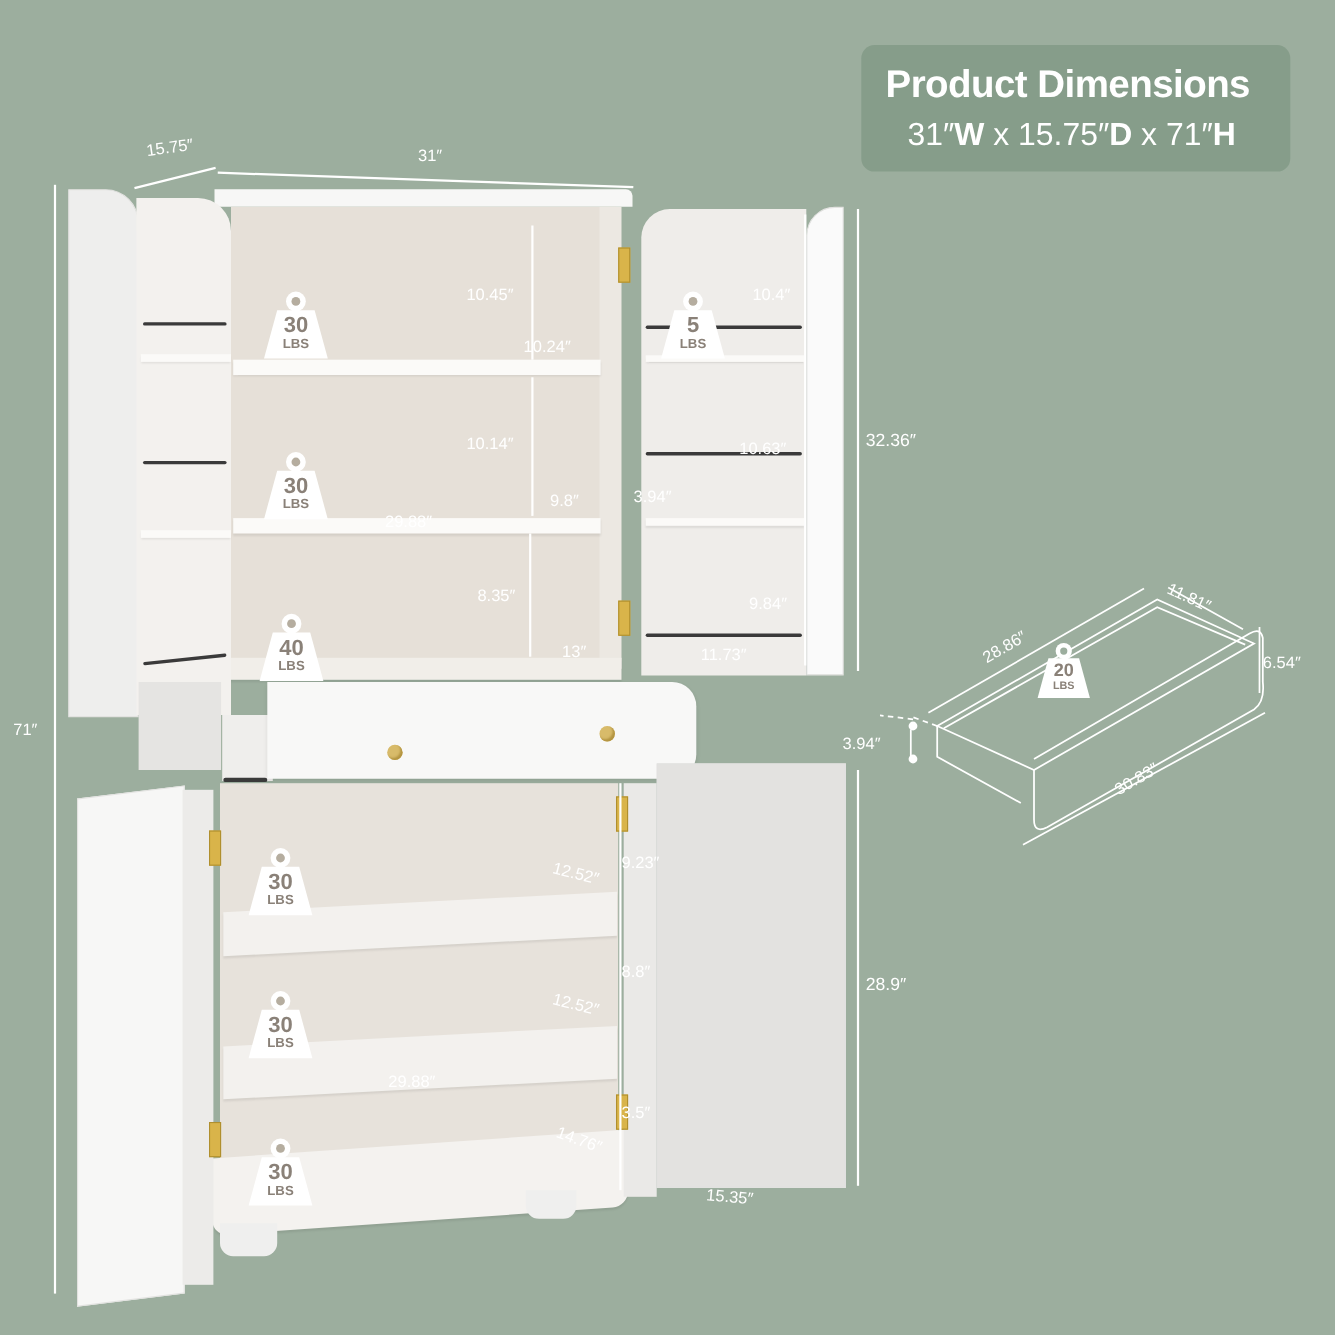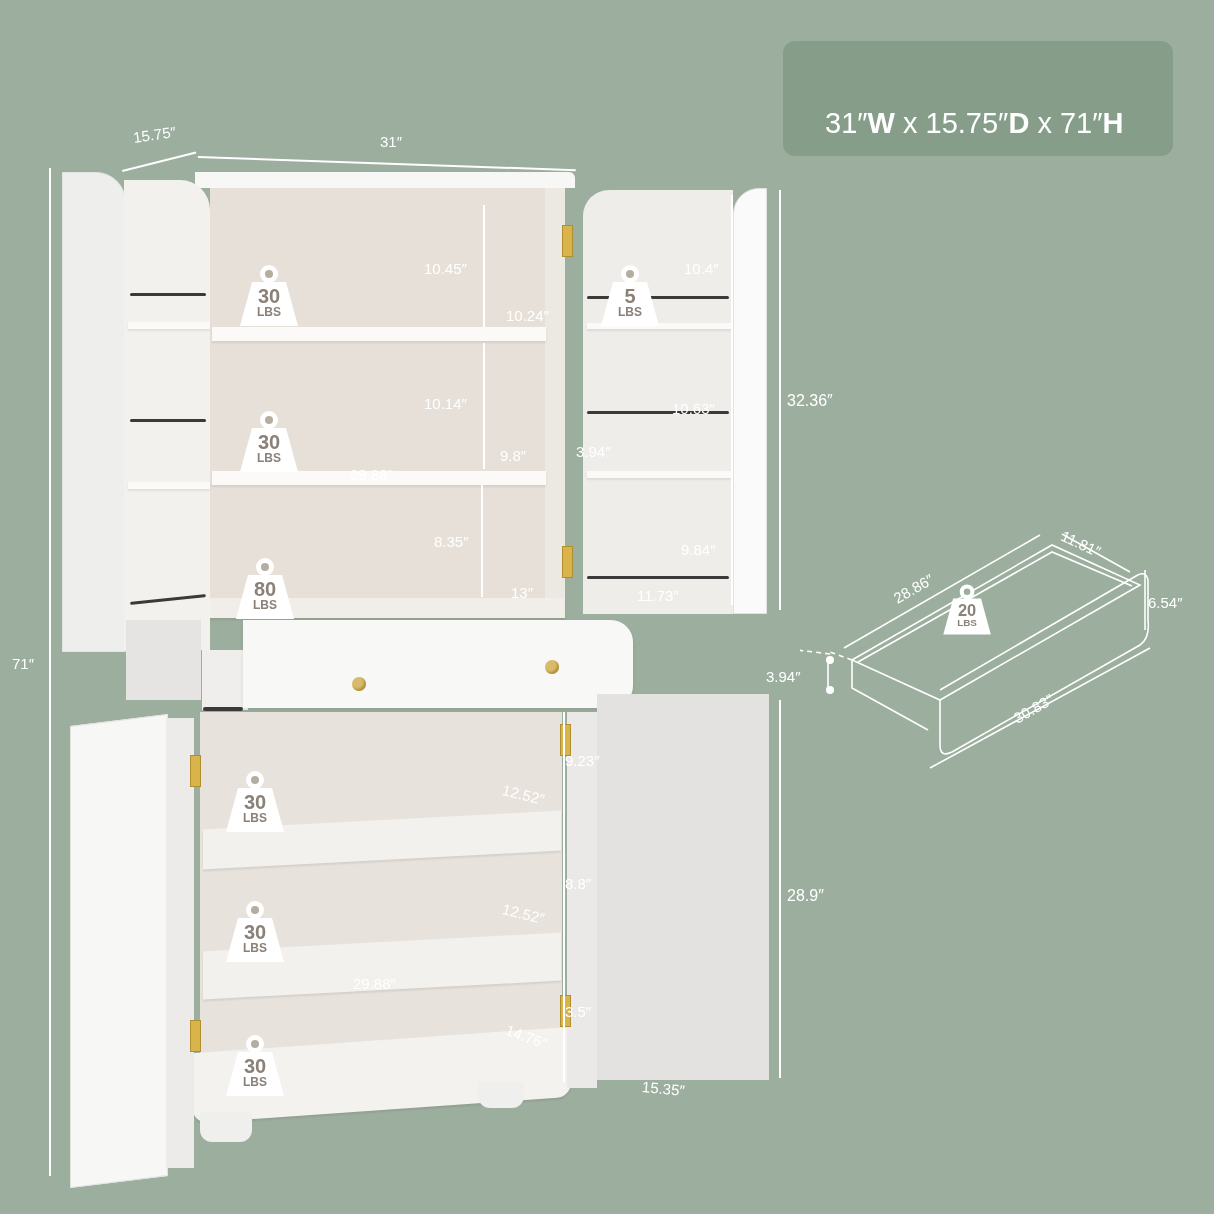--- a/index.html
+++ b/index.html
@@ -23,20 +23,21 @@
   .weight svg{position:absolute;left:0;top:0;}
   .weight .num{position:absolute;left:0;width:66px;top:24px;text-align:center;font-weight:bold;font-size:20px;color:#8a8178;line-height:20px;}
   .weight .unit{position:absolute;left:0;width:66px;top:44px;text-align:center;font-weight:bold;font-size:12px;color:#8a8178;line-height:12px;}
   .line{position:absolute;background:#fff;}
   .foot{position:absolute;background:#efefee;border-radius:0 0 12px 12px;}
 </style>
 </head>
 <body>
 
 <div class="abs title-card">
+  <div class="t1">Product Dimensions</div>
   <div class="t2">
     <span>31″</span><b>W</b><span> x </span><span>15.75″</span><b>D</b><span> x </span><span>71″</span><b>H</b>
   </div>
 </div>
 
 <div class="abs" style="left:0;top:0;width:1214px;height:1214px;">
 
   <div class="panel" style="left:195px;top:172px;width:380px;height:16px;border-radius:0 6px 0 0;background:#f7f7f6;"></div>
 
   <div class="inner" style="left:210px;top:188px;width:350px;height:420px;background:#e6e0d8;"></div>
@@ -110,21 +111,21 @@
     </svg>
   <div class="num">30</div>
   <div class="unit">LBS</div>
 </div>
 <div class="weight" style="left:232px;top:555px;">
   <svg width="66" height="66">
       <circle cx="33" cy="12" r="9" fill="#fff"></circle>
       <circle cx="33" cy="12" r="4" fill="#b5ad9f"></circle>
       <path d="M16 20 H50 L62 64 H4 Z" fill="#fff"></path>
     </svg>
-  <div class="num">80</div>
+  <div class="num">40</div>
   <div class="unit">LBS</div>
 </div>
 <div class="weight" style="left:597px;top:262px;">
   <svg width="66" height="66">
       <circle cx="33" cy="12" r="9" fill="#fff"></circle>
       <circle cx="33" cy="12" r="4" fill="#b5ad9f"></circle>
       <path d="M16 20 H50 L62 64 H4 Z" fill="#fff"></path>
     </svg>
   <div class="num">5</div>
   <div class="unit">LBS</div>
@@ -194,41 +195,41 @@
 <div class="line" style="left:483px;top:343px;width:1.5px;height:126px;"></div>
 <div class="line" style="left:481px;top:485px;width:1.5px;height:112px;"></div>
 <div class="line" style="left:731px;top:195px;width:1.5px;height:410px;"></div>
 <div class="line" style="left:563px;top:712px;width:1.5px;height:370px;"></div>
 
 <div class="dim" style="left:133px;top:126px;transform:rotate(-8deg);">15.75″</div>
 <div class="dim" style="left:380px;top:133px;">31″</div>
 <div class="dim" style="left:12px;top:655px;">71″</div>
 
 <div class="dim" style="left:424px;top:260px;">10.45″</div>
-<div class="dim" style="left:506px;top:307px;text-align:center;">10.24″</div>
+<div class="dim" style="left:476px;top:307px;text-align:center;">10.24″</div>
 <div class="dim" style="left:424px;top:395px;">10.14″</div>
 <div class="dim" style="left:500px;top:447px;">9.8″</div>
 <div class="dim" style="left:350px;top:466px;">29.88″</div>
 <div class="dim" style="left:434px;top:533px;">8.35″</div>
 <div class="dim" style="left:511px;top:584px;">13″</div>
 
 <div class="dim" style="left:684px;top:260px;">10.4″</div>
 <div class="dim" style="left:672px;top:400px;">10.63″</div>
 <div class="dim" style="left:576px;top:443px;">3.94″</div>
 <div class="dim" style="left:681px;top:541px;">9.84″</div>
 <div class="dim" style="left:637px;top:587px;">11.73″</div>
 <div class="dim lg" style="left:787px;top:392px;">32.36″</div>
 
 <div class="dim" style="left:892px;top:580px;transform:rotate(-30deg);">28.86″</div>
 <div class="dim" style="left:1060px;top:535px;transform:rotate(25deg);">11.81″</div>
 <div class="dim" style="left:1148px;top:594px;">6.54″</div>
 <div class="dim" style="left:766px;top:668px;">3.94″</div>
 <div class="dim" style="left:1012px;top:700px;transform:rotate(-30deg);">30.83″</div>
 
-<div class="dim" style="left:565px;top:752px;">9.23″</div>
+<div class="dim" style="left:565px;top:776px;">9.23″</div>
 <div class="dim" style="left:502px;top:786px;transform:rotate(14deg);">12.52″</div>
 <div class="dim" style="left:565px;top:875px;">8.8″</div>
 <div class="dim" style="left:502px;top:905px;transform:rotate(14deg);">12.52″</div>
 <div class="dim" style="left:353px;top:975px;">29.88″</div>
 <div class="dim" style="left:565px;top:1003px;">3.5″</div>
 <div class="dim" style="left:505px;top:1028px;transform:rotate(20deg);">14.76″</div>
 <div class="dim" style="left:642px;top:1080px;transform:rotate(5deg);">15.35″</div>
 <div class="dim lg" style="left:787px;top:887px;">28.9″</div>
 
 </body></html>

